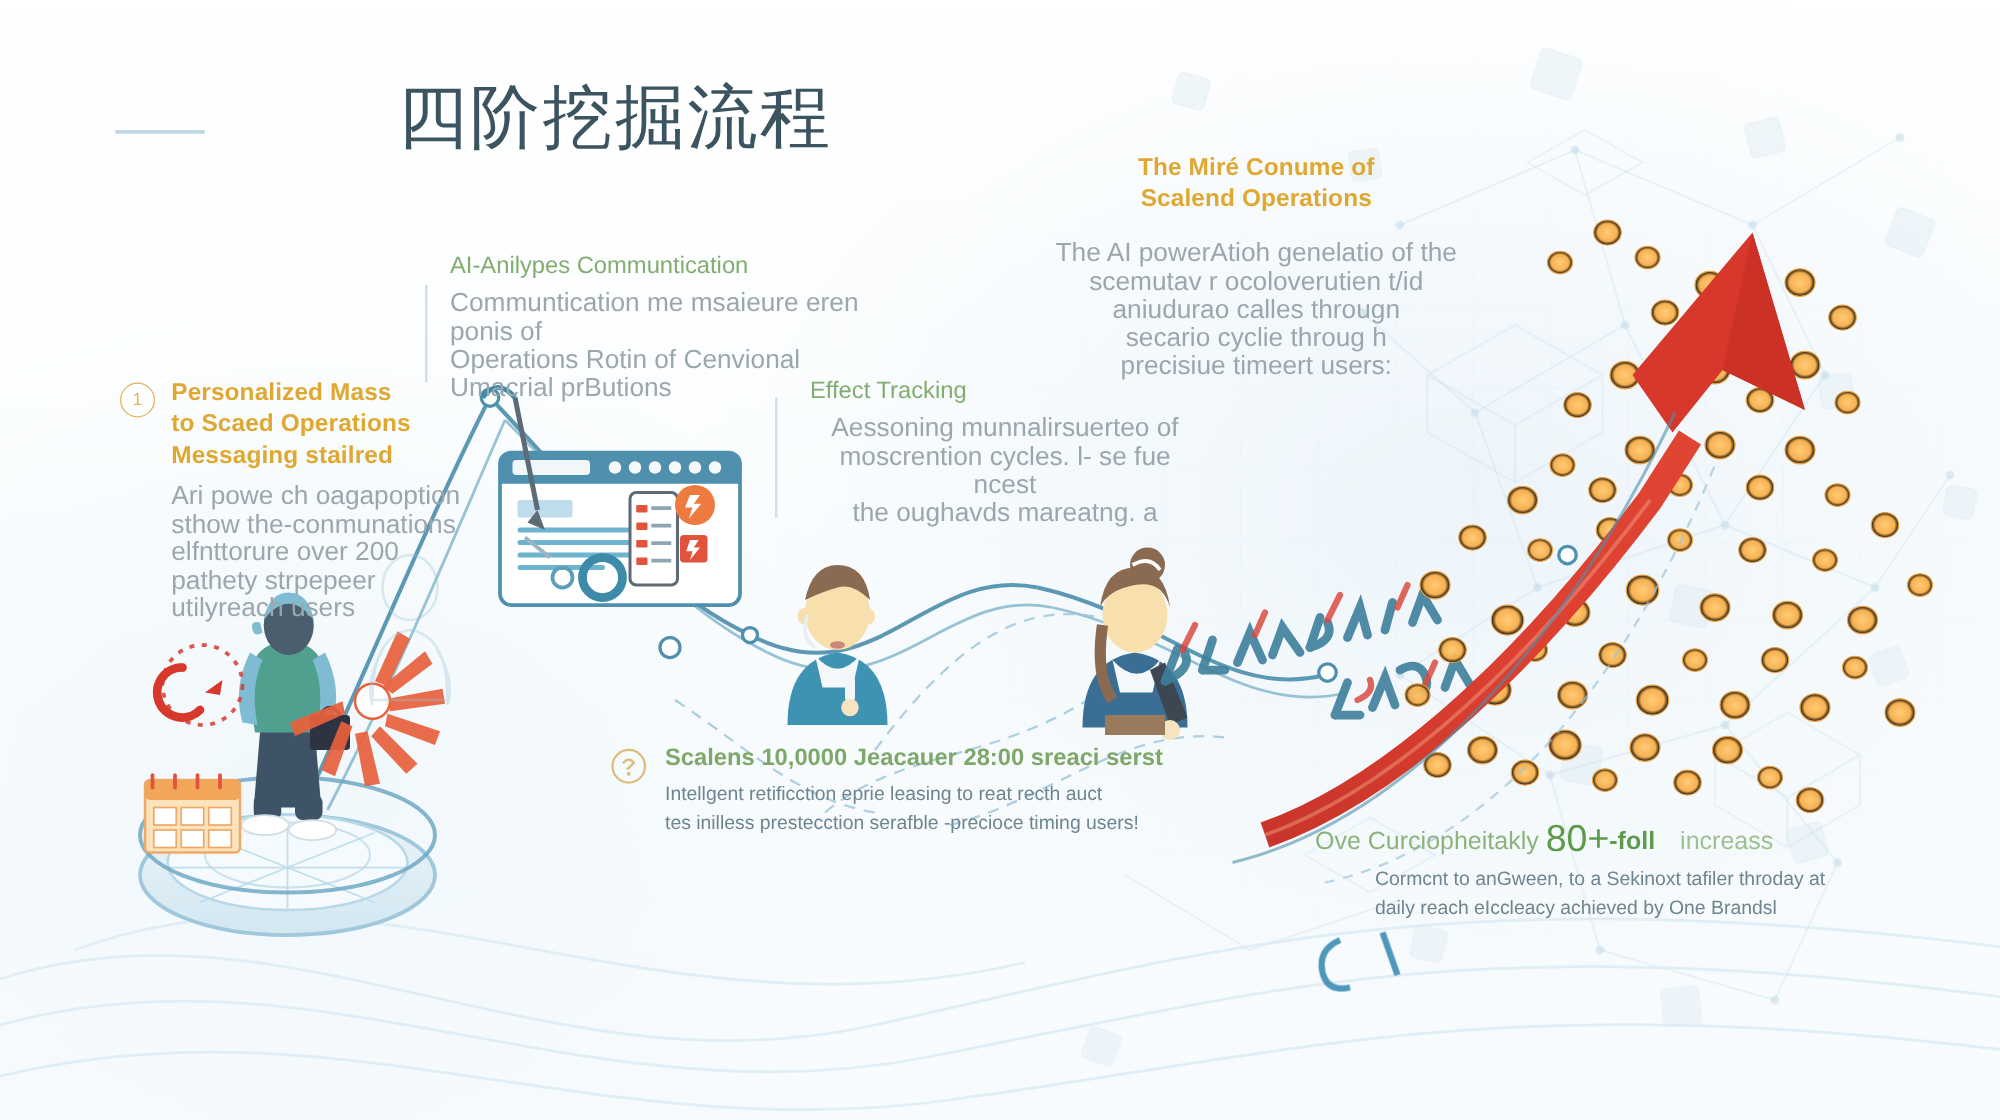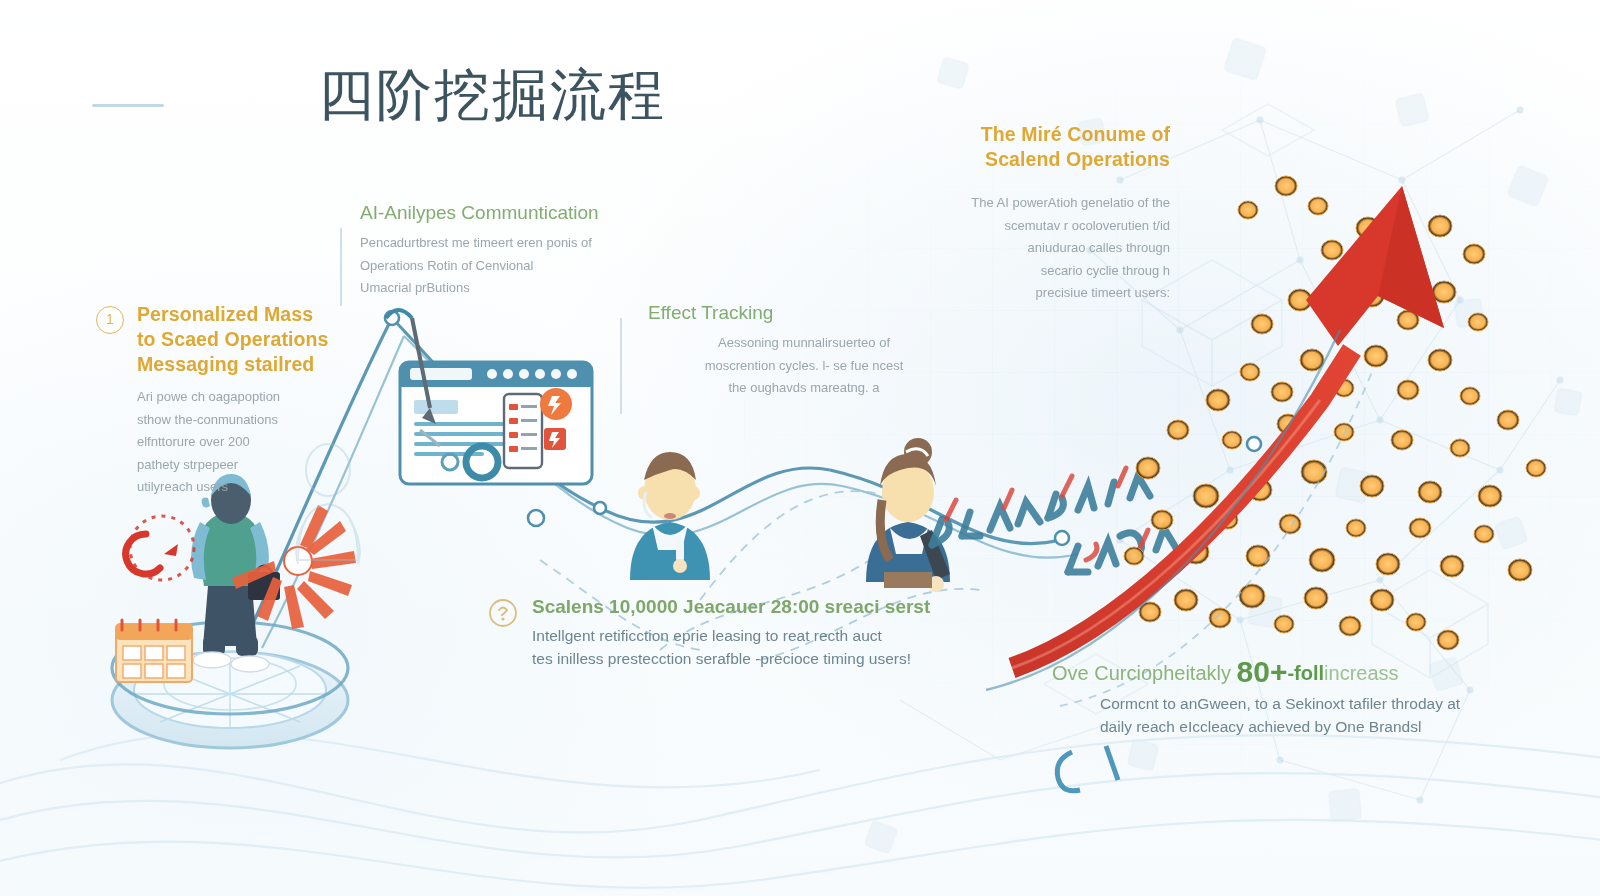--- a/index.html
+++ b/index.html
@@ -32,21 +32,21 @@
   
   .block{position:absolute;}
   .h-orange{
     color:#dfa832;font-weight:bold;font-size:19.5px;line-height:25px;
     letter-spacing:.1px;
   }
   .h-green{
     color:#82ad70;font-weight:normal;font-size:19px;line-height:25px;
   }
   .body-txt{
-    color:#9aa7ad;font-size:13px;line-height:22.5px;font-weight:normal;
+    color:#9aa7ad;font-size:21px;line-height:22.5px;font-weight:normal;
   }
   .body-txt-dark{
     color:#6d8590;font-size:15.5px;line-height:22.5px;
   }
   .rule-v{
     position:absolute;width:2px;background:#cfe0e8;
   }
 
   
   .num-circle{
@@ -65,22 +65,22 @@
     font-size:56px;line-height:66px;color:#3c5360;
     font-family:"DejaVu Sans","Liberation Sans",sans-serif;
     letter-spacing:2px;font-weight:500;
   }
   .title-rule{
     position:absolute;left:92px;top:104px;width:72px;height:3px;
     background:#b9d4e2;border-radius:2px;opacity:.9;
   }
 
   .stat-line{font-size:19px;line-height:26px;color:#7da869;font-weight:bold;}
-  .stat-big{font-size:30px;font-weight:bold;color:#5d9a49;vertical-align:-2px;}
-  .stat-soft{color:#9dc090;font-weight:normal;}
+  .stat-big{font-size:30px;font-weight:normal;color:#5d9a49;vertical-align:-2px;}
+  .stat-soft{color:#9dc090;font-weight:normal;padding-left:20px;}
   .stat-mid{color:#8cb47a;font-weight:normal;}
 
   svg.art{position:absolute;left:0;top:0;width:1600px;height:896px;overflow:visible;}
 </style>
 </head>
 <body>
 
 <div id="stage">
 
   <div class="bg-layer bg-wash"></div>
@@ -492,40 +492,40 @@
         <div>utilyreach users</div>
       </div>
     </div>
   </div>
 
   <div class="block" style="left:340px;top:200px;width:380px;">
     <div class="rule-v" style="left:0;top:28px;height:78px;"></div>
     <div style="margin-left:20px;">
       <div class="h-green">AI-Anilypes Communtication</div>
       <div class="body-txt" style="margin-top:7px;">
-        <div>Pencadurtbrest me timeert eren ponis of</div>
+        <div>Communtication me msaieure eren ponis of</div>
         <div>Operations Rotin of Cenvional</div>
         <div>Umacrial prButions</div>
       </div>
     </div>
   </div>
 
   <div class="block" style="left:620px;top:300px;width:340px;">
     <div class="rule-v" style="left:0;top:18px;height:96px;"></div>
     <div style="margin-left:28px;">
       <div class="h-green">Effect Tracking</div>
       <div class="body-txt" style="margin-top:7px;text-align:center;">
         <div>Aessoning munnalirsuerteo of</div>
         <div>moscrention cycles. l- se fue ncest</div>
         <div>the oughavds mareatng. a</div>
       </div>
     </div>
   </div>
 
-  <div class="block" style="left:840px;top:122px;width:330px;text-align:right;">
+  <div class="block" style="left:840px;top:122px;width:330px;text-align:center;">
     <div class="h-orange">
       <div>The Miré Conume of</div>
       <div>Scalend Operations</div>
     </div>
     <div class="body-txt" style="margin-top:20px;">
       <div>The AI powerAtioh genelatio of the</div>
       <div>scemutav r ocoloverutien t/id</div>
       <div>aniudurao calles througn</div>
       <div>secario cyclie throug h</div>
       <div>precisiue timeert users:</div>

